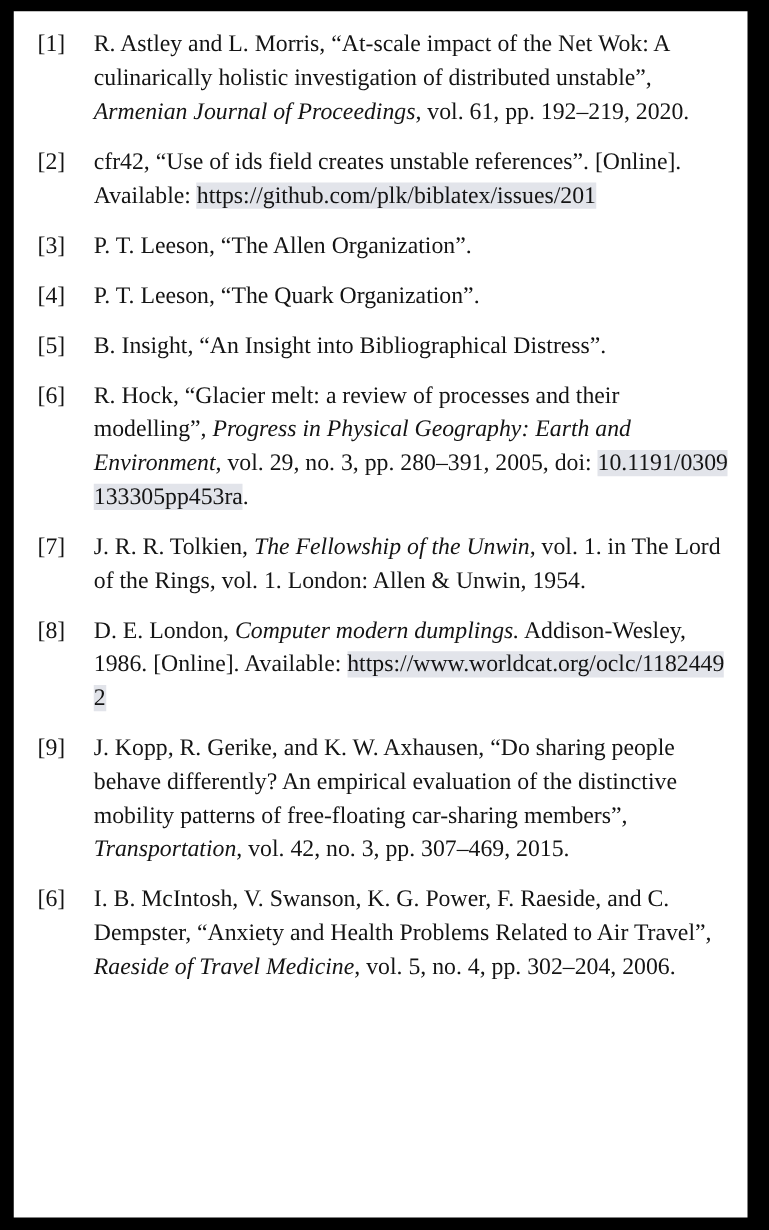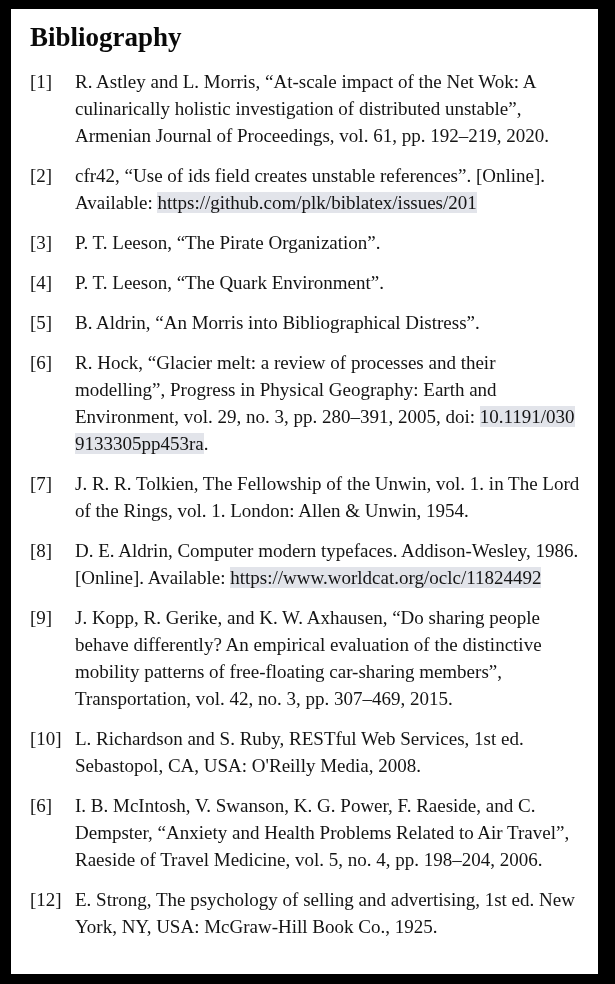--- a/index.html
+++ b/index.html
@@ -42,86 +42,78 @@
   .label {
     flex: 0 0 45px;
     width: 45px;
   }
   .text {
     flex: 1 1 auto;
     max-width: 508px;
     overflow-wrap: break-word;
   }
   .i {
+    font-style: italic;
   }
   .hl {
     background: var(--hl, #e2e4ea);
     cursor: pointer;
     word-break: break-all;
   }
 </style>
 </head>
 <body>
 
 <div class="page">
-  <h1 class="title">Bibliography</h1>
   <ol class="bib-list" id="bib-list">
   <li class="entry">
     <span class="label">[1]</span>
     <span class="text"><span>R. Astley and L. Morris, “At-scale impact of the Net Wok: A culinarically holistic investigation of distributed unstable”, </span><span class="i">Armenian Journal of Proceedings</span><span>, vol. 61, pp. 192–219, 2020.</span></span>
   </li>
 
   <li class="entry">
     <span class="label">[2]</span>
     <span class="text"><span>cfr42, “Use of ids field creates unstable references”. [Online]. Available: </span><span class="hl">https://github.com/plk/biblatex/issues/201</span></span>
   </li>
 
   <li class="entry">
     <span class="label">[3]</span>
-    <span class="text"><span>P. T. Leeson, “The Pirate Organization”.</span></span>
+    <span class="text"><span>P. T. Leeson, “The Allen Organization”.</span></span>
   </li>
 
   <li class="entry">
     <span class="label">[4]</span>
-    <span class="text"><span>P. T. Leeson, “The Quark Environment”.</span></span>
+    <span class="text"><span>P. T. Leeson, “The Quark Organization”.</span></span>
   </li>
 
   <li class="entry">
     <span class="label">[5]</span>
-    <span class="text"><span>B. Aldrin, “An Morris into Bibliographical Distress”.</span></span>
+    <span class="text"><span>B. Insight, “An Insight into Bibliographical Distress”.</span></span>
   </li>
 
   <li class="entry">
     <span class="label">[6]</span>
     <span class="text"><span>R. Hock, “Glacier melt: a review of processes and their modelling”, </span><span class="i">Progress in Physical Geography: Earth and Environment</span><span>, vol. 29, no. 3, pp. 280–391, 2005, doi: </span><span class="hl">10.1191/0309133305pp453ra</span><span>.</span></span>
   </li>
 
   <li class="entry">
     <span class="label">[7]</span>
     <span class="text"><span>J. R. R. Tolkien, </span><span class="i">The Fellowship of the Unwin</span><span>, vol. 1. in The Lord of the Rings, vol. 1. London: Allen &amp; Unwin, 1954.</span></span>
   </li>
 
   <li class="entry">
     <span class="label">[8]</span>
-    <span class="text"><span>D. E. Aldrin, </span><span class="i">Computer modern typefaces.</span><span> Addison-Wesley, 1986. [Online].  Available: </span><span class="hl">https://www.worldcat.org/oclc/11824492</span></span>
+    <span class="text"><span>D. E. London, </span><span class="i">Computer modern dumplings.</span><span> Addison-Wesley, 1986. [Online].  Available: </span><span class="hl">https://www.worldcat.org/oclc/11824492</span></span>
   </li>
 
   <li class="entry">
     <span class="label">[9]</span>
     <span class="text"><span>J. Kopp, R. Gerike, and K. W. Axhausen, “Do sharing people behave differently? An empirical evaluation of the distinctive mobility patterns of free-floating car-sharing members”, </span><span class="i">Transportation</span><span>, vol. 42, no. 3, pp. 307–469, 2015.</span></span>
   </li>
 
-  <li class="entry">
-    <span class="label">[10]</span>
-    <span class="text"><span>L. Richardson and S. Ruby, </span><span class="i">RESTful Web Services</span><span>, 1st ed. Sebastopol, CA, USA: O'Reilly Media, 2008.</span></span>
-  </li>
 
   <li class="entry">
     <span class="label">[6]</span>
-    <span class="text"><span>I. B. McIntosh, V. Swanson, K. G. Power, F. Raeside, and C. Dempster, “Anxiety and Health Problems Related to Air Travel”, </span><span class="i">Raeside of Travel Medicine</span><span>, vol. 5, no. 4, pp. 198–204, 2006.</span></span>
+    <span class="text"><span>I. B. McIntosh, V. Swanson, K. G. Power, F. Raeside, and C. Dempster, “Anxiety and Health Problems Related to Air Travel”, </span><span class="i">Raeside of Travel Medicine</span><span>, vol. 5, no. 4, pp. 302–204, 2006.</span></span>
   </li>
 
-  <li class="entry">
-    <span class="label">[12]</span>
-    <span class="text"><span>E. Strong, </span><span class="i">The psychology of selling and advertising</span><span>, 1st ed. New York, NY, USA: McGraw-Hill Book Co., 1925.</span></span>
-  </li>
 </ol>
 </div>
 
 </body></html>

